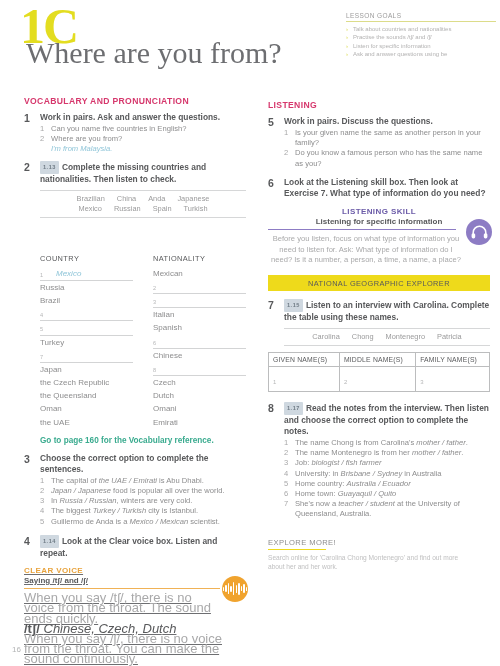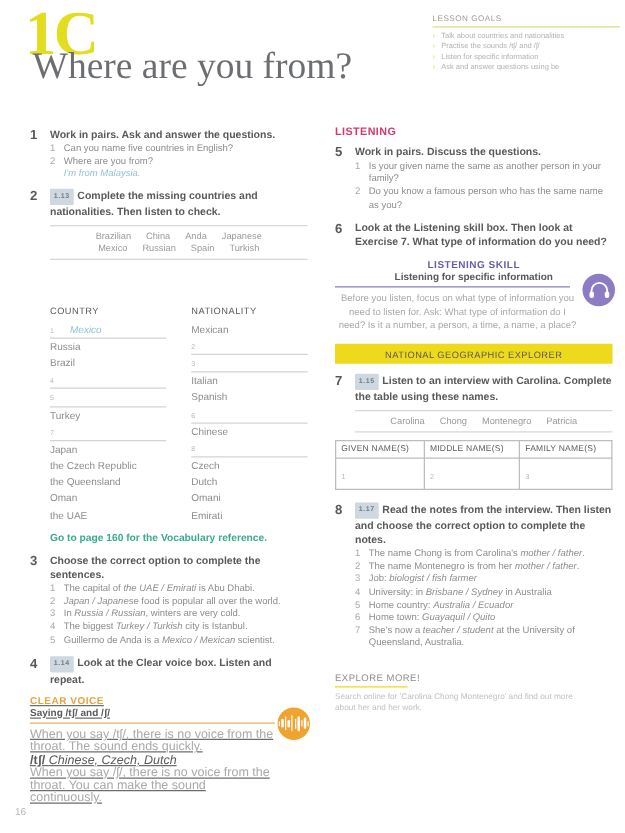--- a/index.html
+++ b/index.html
@@ -107,21 +107,21 @@
     margin:7px 0 0 16px;font-size:8.2px;font-weight:bold;color:#3aab8f;
   }
 
   
   .cv-label{
     font-size:8px;font-weight:bold;letter-spacing:.4px;color:#e8a33d;
     text-transform:uppercase;
   }
   .cv-sub{font-size:8px;font-weight:bold;color:#58595b;margin-top:1px;}
   .cv-rule{height:1.4px;background:#f0b256;margin:3px 0 4px 0;}
-  .cv-body{font-size:10px;line-height:10.2px;color:#a9a9aa;}
+  .cv-body{font-size:13px;line-height:10.2px;color:#a9a9aa;}
   .cv-body b{color:#58595b;}
   .cv-icon{
     position:absolute;right:-2px;top:10px;width:26px;height:26px;
     border-radius:50%;background:#f0a32e;
     display:flex;align-items:center;justify-content:center;
   }
   .bars{display:flex;align-items:center;gap:1.2px;height:14px;}
   .bars i{display:block;width:1.4px;background:#fff;border-radius:1px;}
 
   
@@ -184,20 +184,21 @@
     <div class="goals-title">LESSON GOALS</div>
     <div class="goals-rule"></div>
     <div class="goal"><span class="bullet">›</span><span>Talk about countries and nationalities</span></div>
     <div class="goal"><span class="bullet">›</span><span>Practise the sounds /tʃ/ and /ʃ/</span></div>
     <div class="goal"><span class="bullet">›</span><span>Listen for specific information</span></div>
     <div class="goal"><span class="bullet">›</span><span>Ask and answer questions using be</span></div>
   </div>
 
   <div class="col col-left" style="top:96px;">
 
+    <div class="sec-head">VOCABULARY AND PRONUNCIATION</div>
 
     <div class="ex" style="margin-top:6px;">
       <div class="ex-num">1</div>
       <div class="ex-stem">Work in pairs. Ask and answer the questions.</div>
       <ol class="items">
         <li><span class="n">1</span><span>Can you name five countries in English?</span></li>
         <li><span class="n">2</span><span>Where are you from?</span></li>
       </ol>
       <div class="ex-example">I'm from Malaysia.</div>
     </div>

